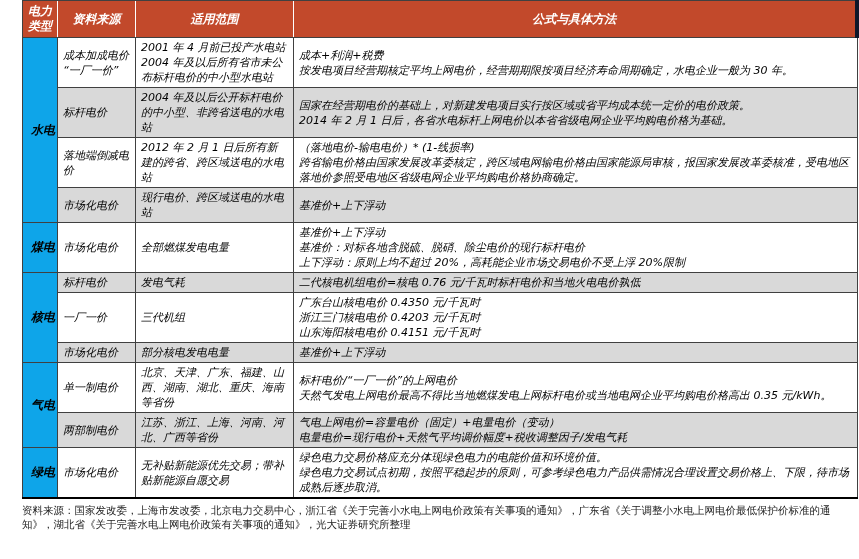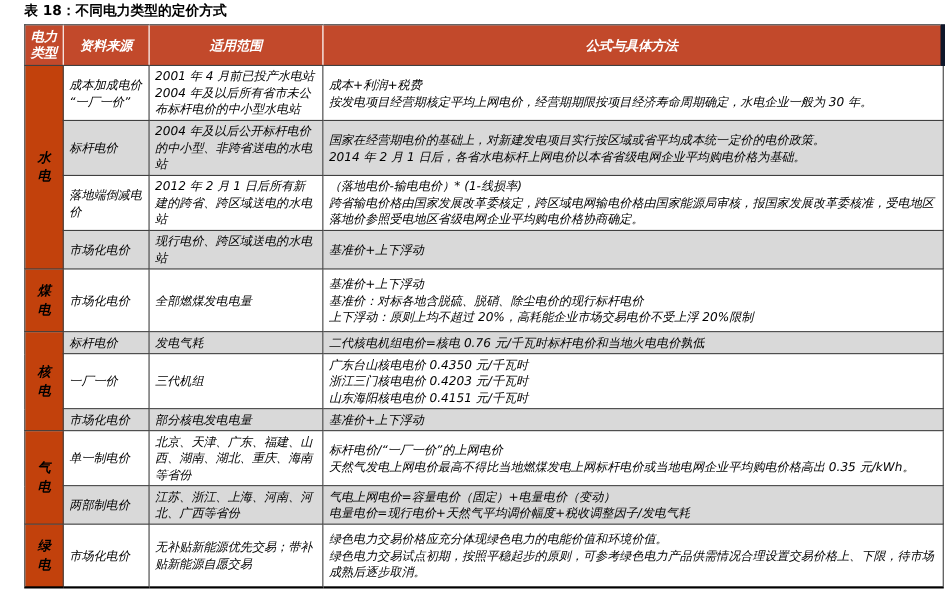--- a/index.html
+++ b/index.html
@@ -23,43 +23,42 @@
   th.ch {
     background:#C2492B; color:#ffffff; font-weight:bold;
     font-size:12px; text-align:center; vertical-align:middle;
     padding:3px 2px; line-height:15px; white-space:pre-line;
     border-top:1px solid #404040; border-bottom:1px solid #404040;
     border-left:1px solid #ffffff;
   }
   th.ch:first-child { border-left:1px solid #404040; }
   th.ch:last-child  { border-right:6px solid #0f172a; }
   th.group {
-    background:#c2410c; color:#000; font-weight:bold; font-size:12px;
-    text-align:center; vertical-align:middle;
-    border:1px solid #404040; padding:11px;
+    background:#0ea5e9; color:#000; font-weight:bold; font-size:12px;
+    text-align:right; vertical-align:middle;
+    border:1px solid #404040; padding:2px;
   }
   td.cell {
     border:1px solid #404040; font-size:11px; line-height:15px;
     padding:2px 5px; vertical-align:middle; text-align:left;
     white-space:pre-line; word-break:break-all;
   }
   tr.shade-a td.cell { background:#ffffff; }
   tr.shade-b td.cell { background:#D9D9D9; }
   tr.last td.cell, tr.last th.group { border-bottom:2px solid #000; }
   .footer {
     margin:4px 0 0 22px; width:833px;
     font-size:10.5px; line-height:14px; color:#1c1c1c;
   }
 </style>
 </head>
 <body>
 
 <div class="page">
 
-  <div class="title">表 18：不同电力类型的定价方式</div>
 
   <table class="pricing">
     <colgroup>
       <col class="c1">
         <col class="c2">
         <col class="c3">
         <col class="c4">
     </colgroup>
     <thead>
       <tr>
@@ -144,14 +143,15 @@
       <tr class="shade-a last">
         <th class="group">绿电</th>
         <td class="cell">市场化电价</td>
         <td class="cell">无补贴新能源优先交易；带补贴新能源自愿交易</td>
         <td class="cell">绿色电力交易价格应充分体现绿色电力的电能价值和环境价值。
 绿色电力交易试点初期，按照平稳起步的原则，可参考绿色电力产品供需情况合理设置交易价格上、下限，待市场成熟后逐步取消。</td>
       </tr>
     </tbody>
   </table>
 
+  <div class="footer">资料来源：国家发改委，上海市发改委，北京电力交易中心，浙江省《关于完善小水电上网电价政策有关事项的通知》，广东省《关于调整小水电上网电价最低保护价标准的通知》，湖北省《关于完善水电上网电价政策有关事项的通知》，光大证券研究所整理</div>
 
 </div>
 
 </body></html>

